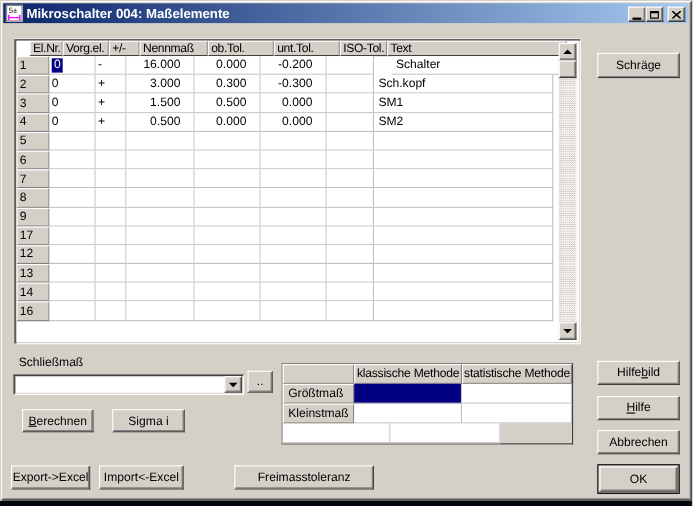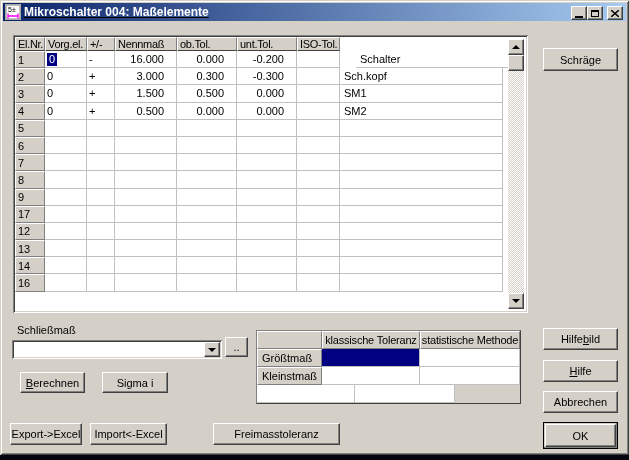--- a/index.html
+++ b/index.html
@@ -2,41 +2,41 @@
 <html><head>
 <meta charset="utf-8">
 <style>
   * { margin:0; padding:0; box-sizing:border-box; }
   html,body { width:630px; height:460px; overflow:hidden; }
   body { background:#05050f; font-family:"Liberation Sans", sans-serif; font-size:11px; color:#000; }
   .window { position:absolute; left:0; top:0; width:629px; height:455px; background:#d4d0c8;
     box-shadow: inset 1px 1px 0 #d4d0c8, inset -1px -1px 0 #404040, inset 2px 2px 0 #ffffff, inset -2px -2px 0 #808080; }
   .edge-strip { position:absolute; right:0; top:0; width:1px; height:460px; background:#d4d0c8; }
   .titlebar { position:absolute; left:3px; top:3px; right:3px; height:18px;
-    background:linear-gradient(to right,#0a246a,#a6caf0); display:flex; align-items:center;text-decoration:underline; }
+    background:linear-gradient(to right,#0a246a,#a6caf0); display:flex; align-items:center; }
   .title-icon { width:16px; height:16px; margin-left:2px; }
   .title-text { color:#fff; font-weight:bold; font-size:12px; margin-left:3px; }
   .tb-buttons { position:absolute; right:3px; top:3px; display:flex; }
   .tb-btn { width:16px; height:14px; background:#d4d0c8; position:relative;
     border-top:1px solid #fff; border-left:1px solid #fff; border-right:1px solid #404040; border-bottom:1px solid #404040;
     box-shadow: inset -1px -1px 0 #808080; font-size:9px; display:flex; align-items:center; justify-content:center; }
   .btn { position:absolute; background:#d4d0c8; text-align:center;
     border-top:1px solid #fff; border-left:1px solid #fff; border-right:1px solid #404040; border-bottom:1px solid #404040;
     box-shadow: inset -1px -1px 0 #808080; display:flex; align-items:center; justify-content:center; font-size:11px; }
   .btn-default { border:1px solid #000; padding:1px; }
   .btn-default .inner { width:100%; height:100%; display:flex; align-items:center; justify-content:center;
     border-top:1px solid #fff; border-left:1px solid #fff; border-right:1px solid #404040; border-bottom:1px solid #404040;
     box-shadow: inset -1px -1px 0 #808080; background:#d4d0c8; }
   
   .grid { position:absolute; left:13px; top:35px; width:515px; height:278px; background:#fff;
     box-shadow: inset 1px 1px 0 #808080, inset -1px -1px 0 #fff, inset 2px 2px 0 #404040, inset -2px -2px 0 #d4d0c8; }
   .grid-inner { position:absolute; left:2px; top:2px; right:2px; bottom:2px; overflow:hidden; background:#fff; }
   .grid-rows { position:absolute; left:0; top:0; width:492px; }
   .grow { display:flex; height:17.2px; }
-  .grow.header { height:14px; }
+  .grow.header { height:14px;margin-left:12px; }
   .gcell { flex:none; overflow:hidden; white-space:nowrap; }
   .hcell, .rncell { background:#d4d0c8;
     border-top:1px solid #fff; border-left:1px solid #fff; border-right:1px solid #808080; border-bottom:1px solid #808080;
     padding-left:2px; display:flex; align-items:center; }
   .hcell { border-bottom:1px solid #404040; letter-spacing:-0.3px; }
   .dcell { background:#fff; border-right:1px solid #c0c0c0; border-bottom:1px solid #c0c0c0;
     display:flex; align-items:center; padding:0 2px; }
   .dcell.num { justify-content:flex-end; padding-right:12px; }
   .dcell.txt { padding-left:4px; }
   .sel0 { background:#000080; color:#fff; padding:0 2px; line-height:13px; }
@@ -97,20 +97,21 @@
     <div class="grid-inner">
       <div class="grid-rows">
           <div class="grow header">
             <div class="gcell hcell" style="width: 30px;">El.Nr.</div>
             <div class="gcell hcell" style="width: 42px;">Vorg.el.</div>
             <div class="gcell hcell" style="width: 28px;">+/-</div>
             <div class="gcell hcell" style="width: 62px;">Nennmaß</div>
             <div class="gcell hcell" style="width: 60px;">ob.Tol.</div>
             <div class="gcell hcell" style="width: 60px;">unt.Tol.</div>
             <div class="gcell hcell" style="width: 43px;">ISO-Tol.</div>
+            <div class="gcell hcell" style="width: 163px;">Text</div>
           </div>
           <div class="grow">
             <div class="gcell rncell" style="width: 30px;">1</div>
             <div class="gcell dcell" style="width: 42px;">
               <span class="sel0">0</span>
             </div>
             <div class="gcell dcell" style="width: 28px;">-</div>
             <div class="gcell dcell num" style="width: 62px;">16.000</div>
             <div class="gcell dcell num" style="width: 60px;">0.000</div>
             <div class="gcell dcell num" style="width: 60px;">-0.200</div>
@@ -295,21 +296,21 @@
       <span>g</span>
       <span>m</span>
       <span>a</span>
       <span>&nbsp;</span>
       <span>i</span>
     </div>
 
   <div class="mtable">
       <div class="mrow">
         <div class="mcell mhead" style="width: 65px;"></div>
-        <div class="mcell mhead" style="width: 98px;">klassische Toleranz</div>
+        <div class="mcell mhead" style="width: 98px;">klassische Methode</div>
         <div class="mcell mhead" style="width: 100px;">statistische Methode</div>
       </div>
       <div class="mrow">
         <div class="mcell mrowhead" style="width: 65px;">Größtmaß</div>
         <div class="mcell mdata selected" style="width: 98px;"></div>
         <div class="mcell mdata" style="width: 100px;"></div>
       </div>
       <div class="mrow">
         <div class="mcell mrowhead" style="width: 65px;">Kleinstmaß</div>
         <div class="mcell mdata" style="width: 98px;"></div>

